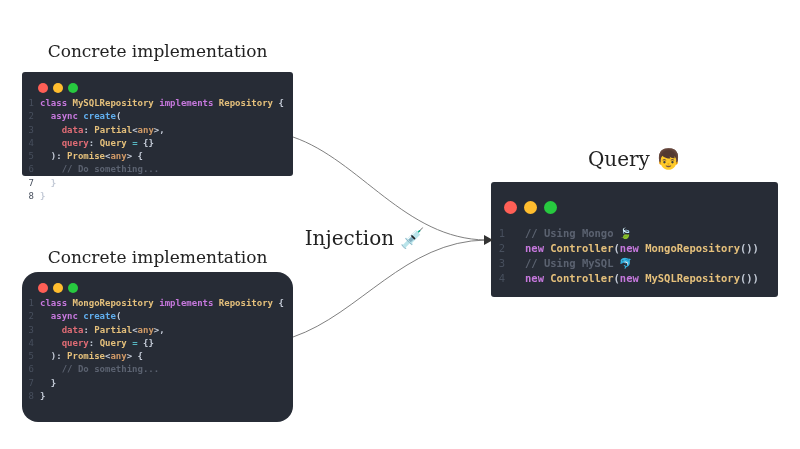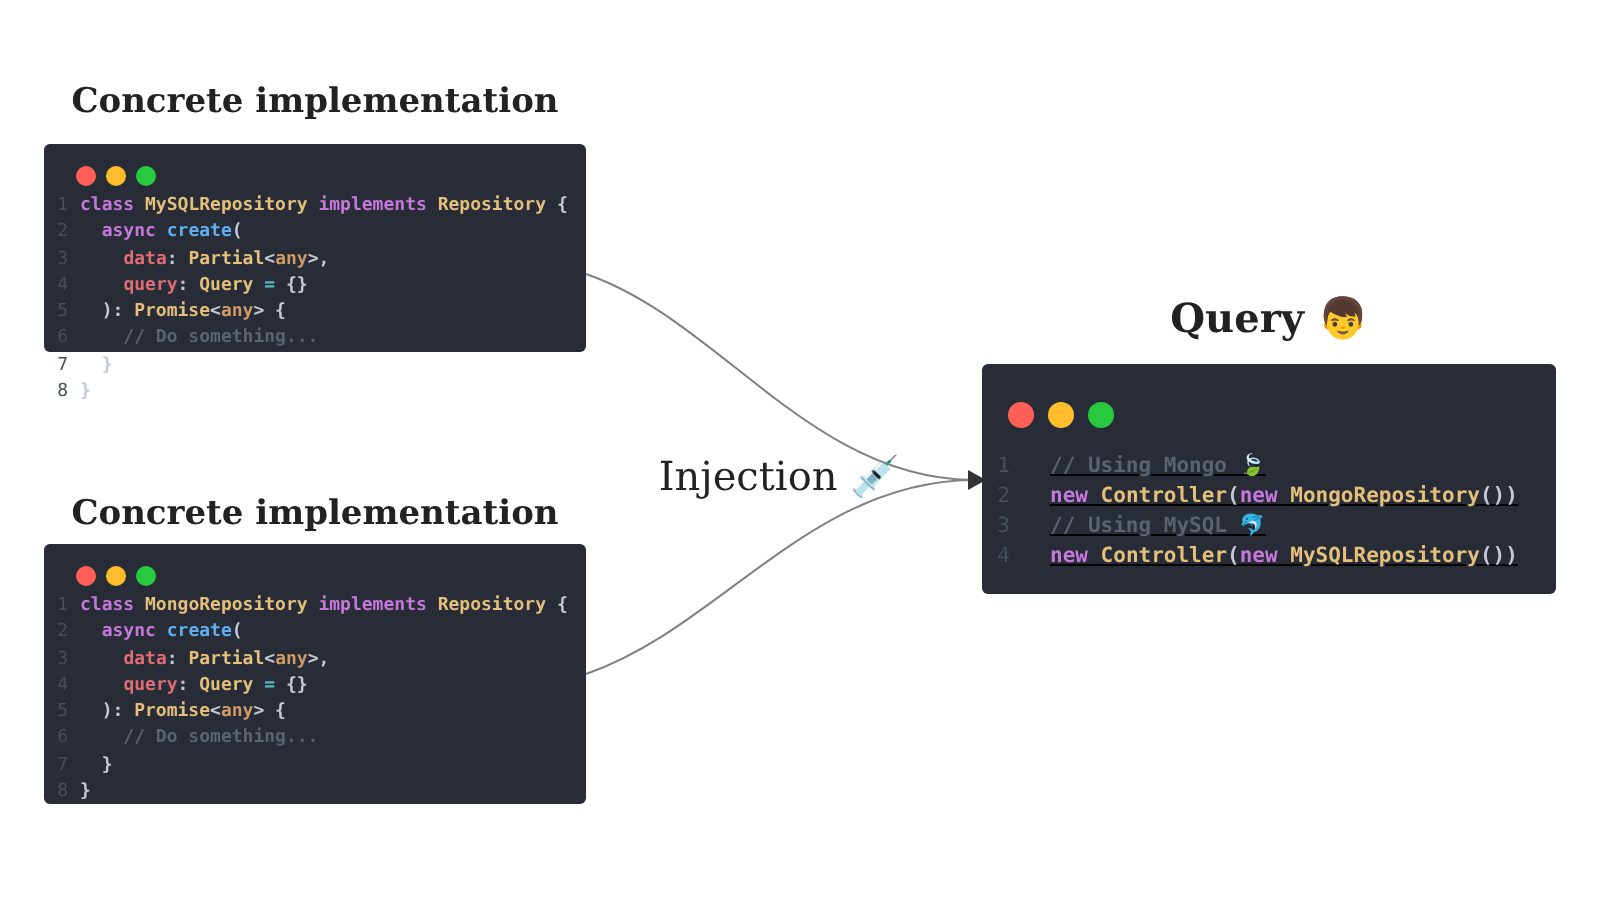--- a/index.html
+++ b/index.html
@@ -9,56 +9,56 @@
     position: relative;
     overflow: hidden;
     font-family: "DejaVu Serif", serif;
   }
   .window {
     position: absolute;
     background: var(--win-bg, #272c36);
     border-radius: 3px;
   }
   #win-impl-top    { left: 22px;  top: 72px;  width: 271px; height: 104px; }
-  #win-impl-bottom { left: 22px;  top: 272px; width: 271px; height: 130px; }
+  #win-impl-bottom { left: 22px;  top: 272px; width: 271px; height: 150px; border-radius: 16px; }
   #win-client      { left: 491px; top: 182px; width: 287px; height: 115px; }
 
   .dots { position: absolute; display: flex; }
   #win-impl-top .dots, #win-impl-bottom .dots { left: 16px; top: 11px; gap: 5px; }
   #win-client .dots { left: 13px; top: 19px; gap: 7px; }
   .dot { border-radius: 50%; }
   #win-impl-top .dot, #win-impl-bottom .dot { width: 10px; height: 10px; }
   #win-client .dot { width: 13px; height: 13px; }
   .dot.r { background: var(--dot-red, #ff5f56); }
   .dot.y { background: var(--dot-yellow, #ffbd2e); }
   .dot.g { background: var(--dot-green, #27c93f); }
 
   .code {
     position: absolute; left: 0; right: 0;
     font-family: "DejaVu Sans Mono", monospace;
     font-weight: bold;
     white-space: pre;
   }
   #win-impl-top .code, #win-impl-bottom .code { top: 25px; font-size: 9px;    line-height: 13.3px; }
-  #win-client .code { top: 44px; font-size: 10.5px; line-height: 15px; text-decoration: underline; }
+  #win-client .code { top: 44px; font-size: 10.5px; line-height: 15px; }
   .ln {
     font-weight: normal;
     color: var(--ln, #474f5d);
     display: inline-block; text-align: right;
   }
   #win-impl-top .ln, #win-impl-bottom .ln { width: 12px; margin-right: 6px; }
   #win-client .ln { width: 14px; margin-right: 20px; }
   .emoji { font-family: "DejaVu Sans", sans-serif; }
 
-  .title { position: absolute; text-align: center; color: #222222; font-weight: bold; }
+  .title { position: absolute; text-align: center; color: #222222; }
   .title-impl { left: 22px; width: 271px; font-size: 17px; }
   #title-impl-top { top: 41px; }
   #title-impl-bottom { top: 247px; }
   #title-client { left: 491px; width: 287px; top: 147px; font-size: 20px; }
-  #label-injection { left: 280px; width: 170px; top: 226px; font-size: 20px; text-align: right; position: absolute; color: #222222; }
+  #label-injection { left: 280px; width: 170px; top: 226px; font-size: 20px; text-align: center; position: absolute; color: #222222; }
 
   svg.arrows { position: absolute; left: 0; top: 0; pointer-events: none; }
   .arrow-line { fill: none; stroke: var(--arrow, #808080); stroke-width: 1; }
   .arrow-head { fill: var(--arrowhead, #333333); }
 </style>
 </head>
 <body>
 
 <div class="title title-impl" id="title-impl-top">Concrete implementation</div>
 

